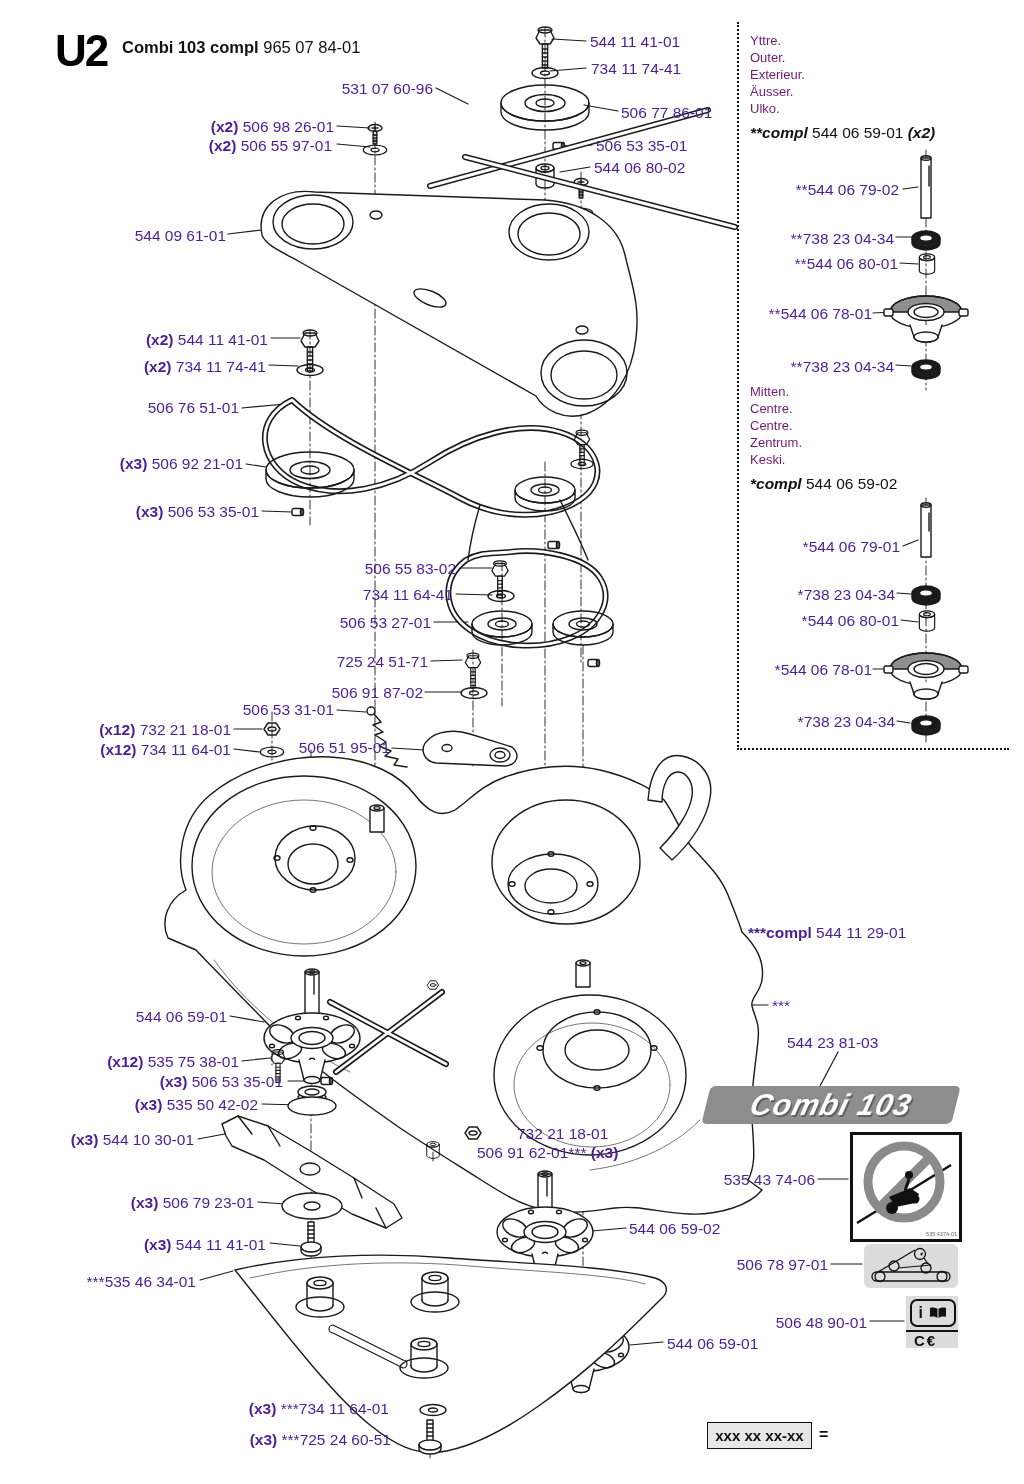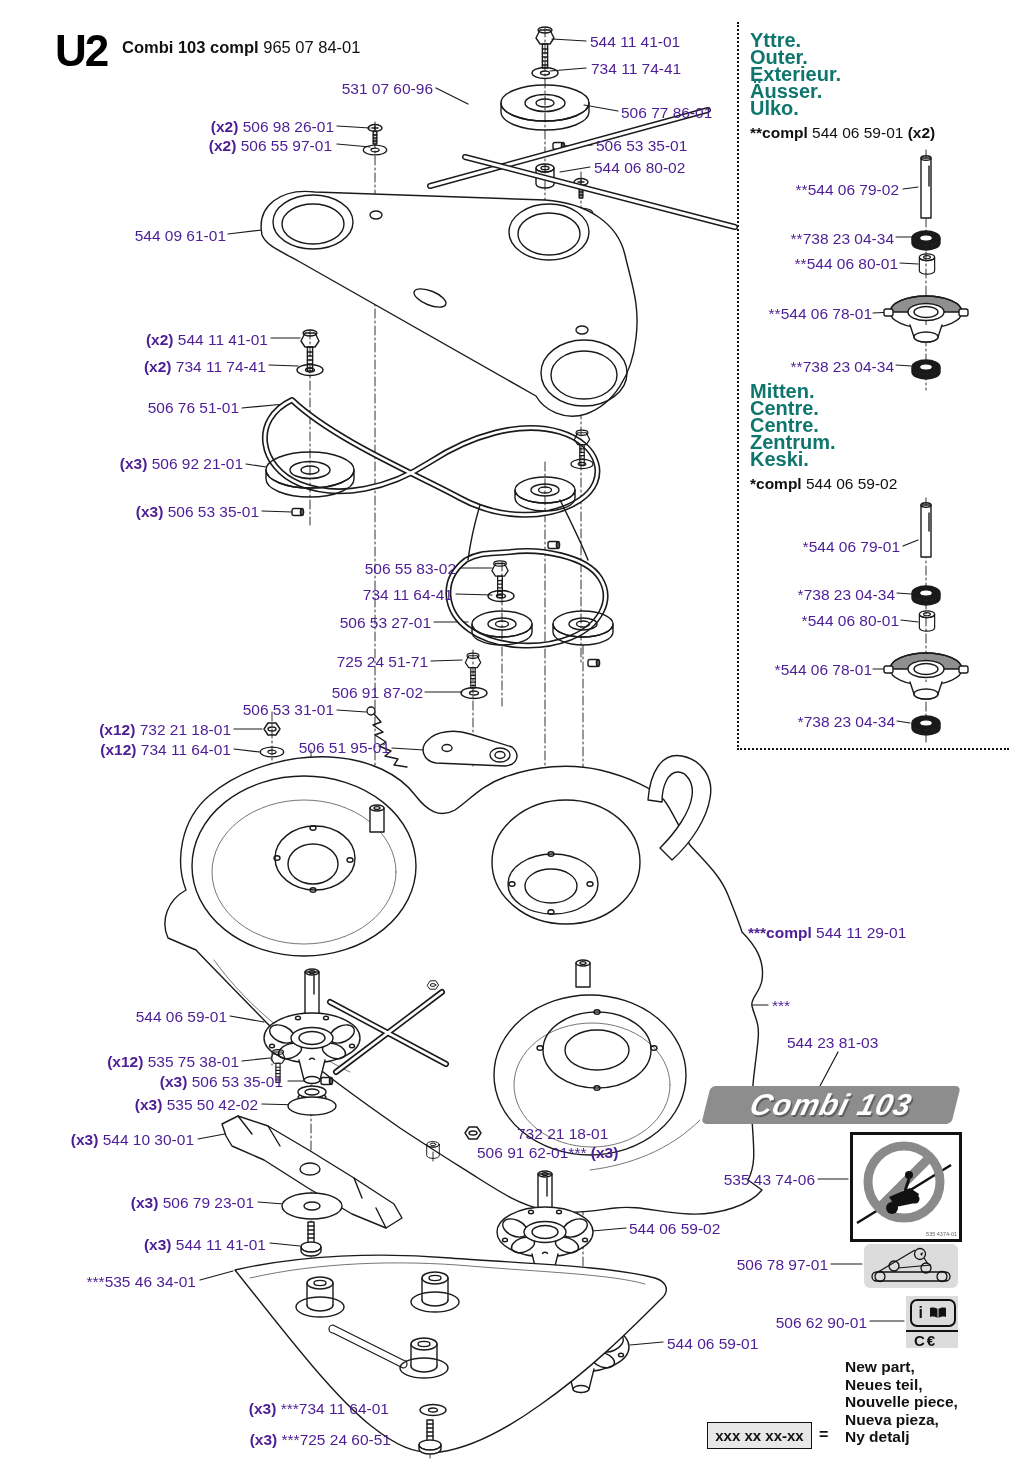--- a/index.html
+++ b/index.html
@@ -5,23 +5,23 @@
   html,body{margin:0;padding:0;background:#fff;}
   body{font-family:"Liberation Sans",sans-serif;}
   #canvas{position:relative;width:1024px;height:1484px;background:#fff;overflow:hidden;}
   #art{position:absolute;left:0;top:0;z-index:1;}
   .lbl{position:absolute;white-space:nowrap;font-size:15.5px;line-height:17px;color:#4c1d95;z-index:3;}
   .lbl b{font-weight:700;}
   .rr{text-align:right;}
   .hdr-code{position:absolute;left:55px;top:26px;font-size:44px;font-weight:800;letter-spacing:-2px;color:#000;z-index:3;}
   .hdr-title{position:absolute;left:122px;top:38px;font-size:16.5px;color:#111;z-index:3;}
   .hdr-title b{font-weight:700;}
-  .langs{position:absolute;font-size:20px;font-weight:700;line-height:17px;color:#0f766e;z-index:3;}
+  .langs{position:absolute;font-size:13px;font-weight:400;line-height:17px;color:#701a75;z-index:3;}
   .compl-line{position:absolute;font-size:15.5px;color:#111;z-index:3;}
-  .compl-line b{font-weight:700;}
+  .compl-line b{font-weight:700;font-style:italic;}
   #rp-border{position:absolute;left:737px;top:22px;width:270px;height:726px;border-left:2.5px dotted #111;border-bottom:2.5px dotted #111;z-index:2;}
   #badge{position:absolute;left:706px;top:1086px;width:250px;height:38px;background:#8d8d8d;border-radius:5px;transform:skewX(-14deg);z-index:3;display:flex;align-items:center;justify-content:center;}
   #badge span{font-style:italic;font-weight:800;font-size:30px;color:#fff;letter-spacing:1px;text-shadow:2px 2px 0 rgba(60,60,60,.55);}
   #decal-slope{position:absolute;left:850px;top:1132px;width:106px;height:104px;border:3px solid #111;background:#fff;z-index:3;}
   #decal-slope .tiny{position:absolute;right:2px;bottom:2px;font-size:5.5px;color:#666;}
   #decal-belt{position:absolute;left:864px;top:1244px;width:94px;height:44px;background:#dcdcdc;border-radius:6px;z-index:3;}
   #decal-manual{position:absolute;left:906px;top:1296px;width:52px;height:52px;background:#dcdcdc;z-index:3;}
   #decal-manual .man-icon{position:absolute;left:4px;top:3px;width:42px;height:24px;border:2.5px solid #111;border-radius:7px;display:flex;align-items:center;justify-content:space-evenly;background:#dcdcdc;}
   #decal-manual .man-icon .ii{font-weight:800;font-size:16px;color:#111;line-height:1;}
   #decal-manual .divider{position:absolute;left:0;top:34px;width:100%;border-top:2px solid #111;}
@@ -360,21 +360,21 @@
   <div class="lbl rr" style="right:830px;top:1131px"><b>(x3) </b><span>544 10 30-01</span></div>
   <div class="lbl" style="left:517px;top:1125px"><span>732 21 18-01</span></div>
   <div class="lbl" style="left:477px;top:1144px"><span>506 91 62-01*** </span><b>(x3)</b></div>
   <div class="lbl rr" style="right:770px;top:1194px"><b>(x3) </b><span>506 79 23-01</span></div>
   <div class="lbl rr" style="right:758px;top:1236px"><b>(x3) </b><span>544 11 41-01</span></div>
   <div class="lbl rr" style="right:828px;top:1273px"><span>***535 46 34-01</span></div>
   <div class="lbl" style="left:629px;top:1220px"><span>544 06 59-02</span></div>
   <div class="lbl" style="left:667px;top:1335px"><span>544 06 59-01</span></div>
   <div class="lbl rr" style="right:209px;top:1171px"><span>535 43 74-06</span></div>
   <div class="lbl rr" style="right:196px;top:1256px"><span>506 78 97-01</span></div>
-  <div class="lbl rr" style="right:157px;top:1314px"><span>506 62 90-01</span></div>
+  <div class="lbl rr" style="right:157px;top:1314px"><span>506 48 90-01</span></div>
   <div class="lbl rr" style="right:635px;top:1400px"><b>(x3) </b><span>***734 11 64-01</span></div>
   <div class="lbl rr" style="right:633px;top:1431px"><b>(x3) </b><span>***725 24 60-51</span></div>
 
   <div class="langs" style="left:750px;top:32px">
     <div>Yttre.</div>
     <div>Outer.</div>
     <div>Exterieur.</div>
     <div>Äusser.</div>
     <div>Ulko.</div>
   </div>
@@ -436,21 +436,14 @@
         <path d="M1,1 C4,0 7,1 9,2 C11,1 14,0 17,1 L17,10 C14,9 11,10 9,11 C7,10 4,9 1,10 Z" fill="#111"></path>
         <path d="M9,2 L9,11" stroke="#dcdcdc" stroke-width="1"></path>
       </svg>
     </div>
     <div class="divider"></div>
     <div class="ce">C€</div>
   </div>
 
   <div id="legend-box">xxx xx xx-xx</div>
   <div id="legend-eq">=</div>
-  <div id="legend-lines">
-    <div>New part,</div>
-    <div>Neues teil,</div>
-    <div>Nouvelle piece,</div>
-    <div>Nueva pieza,</div>
-    <div>Ny detalj</div>
-  </div>
 
 </div>
 
 </body></html>

